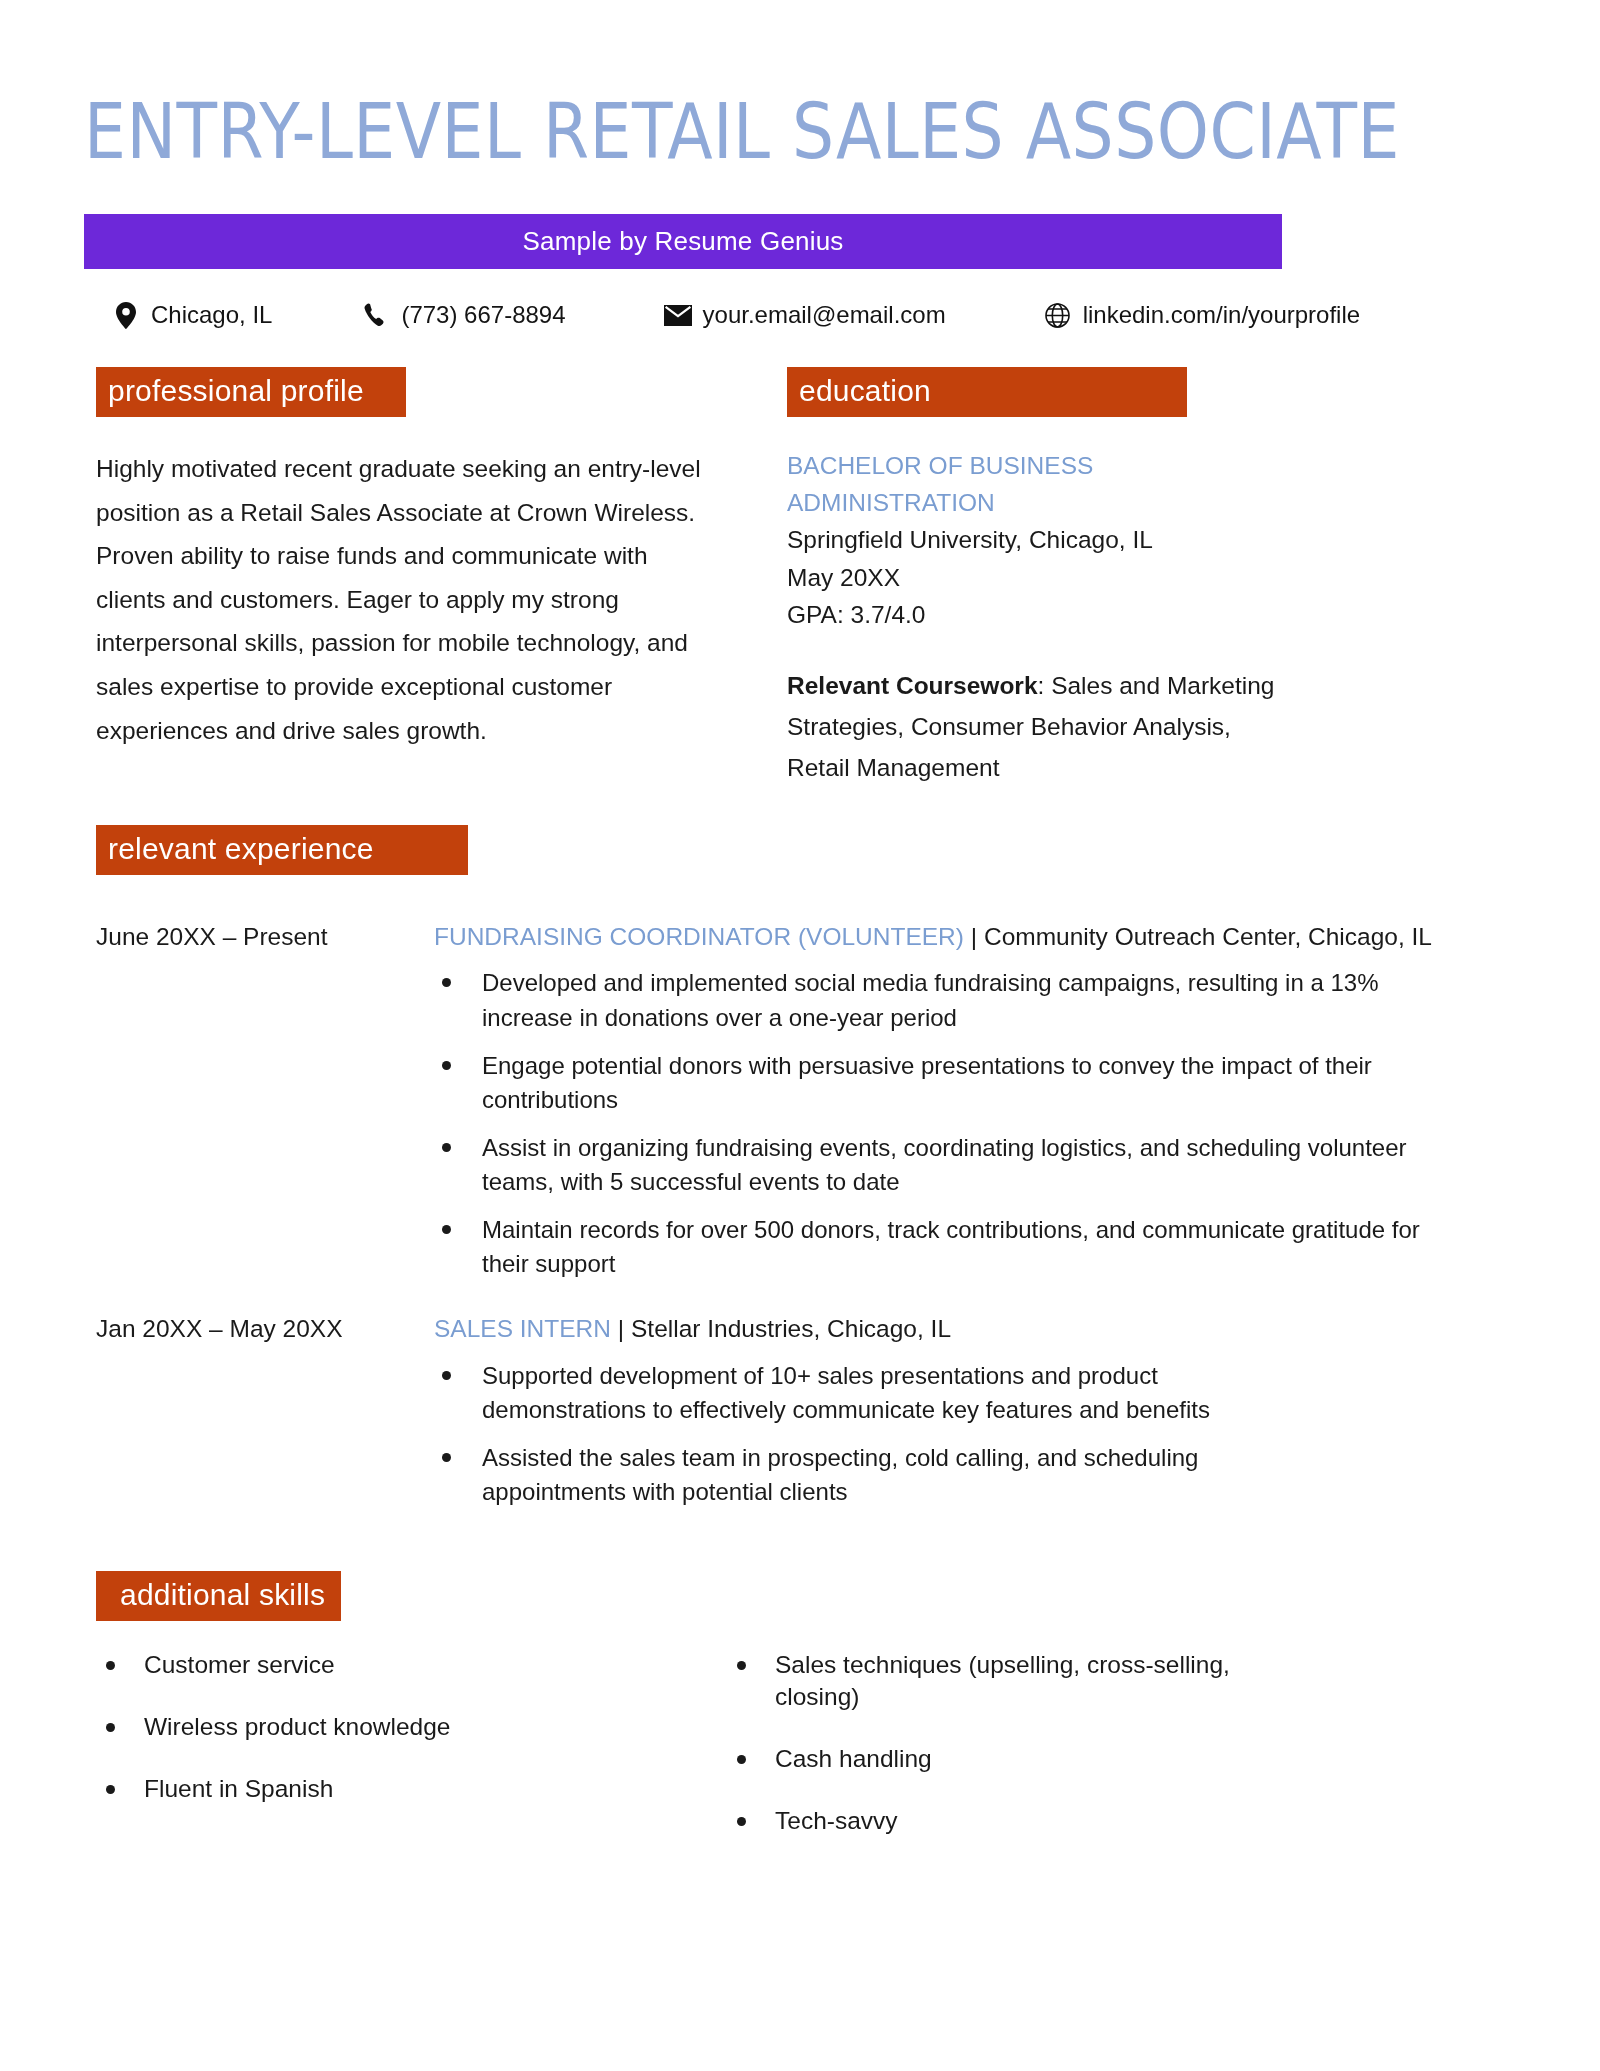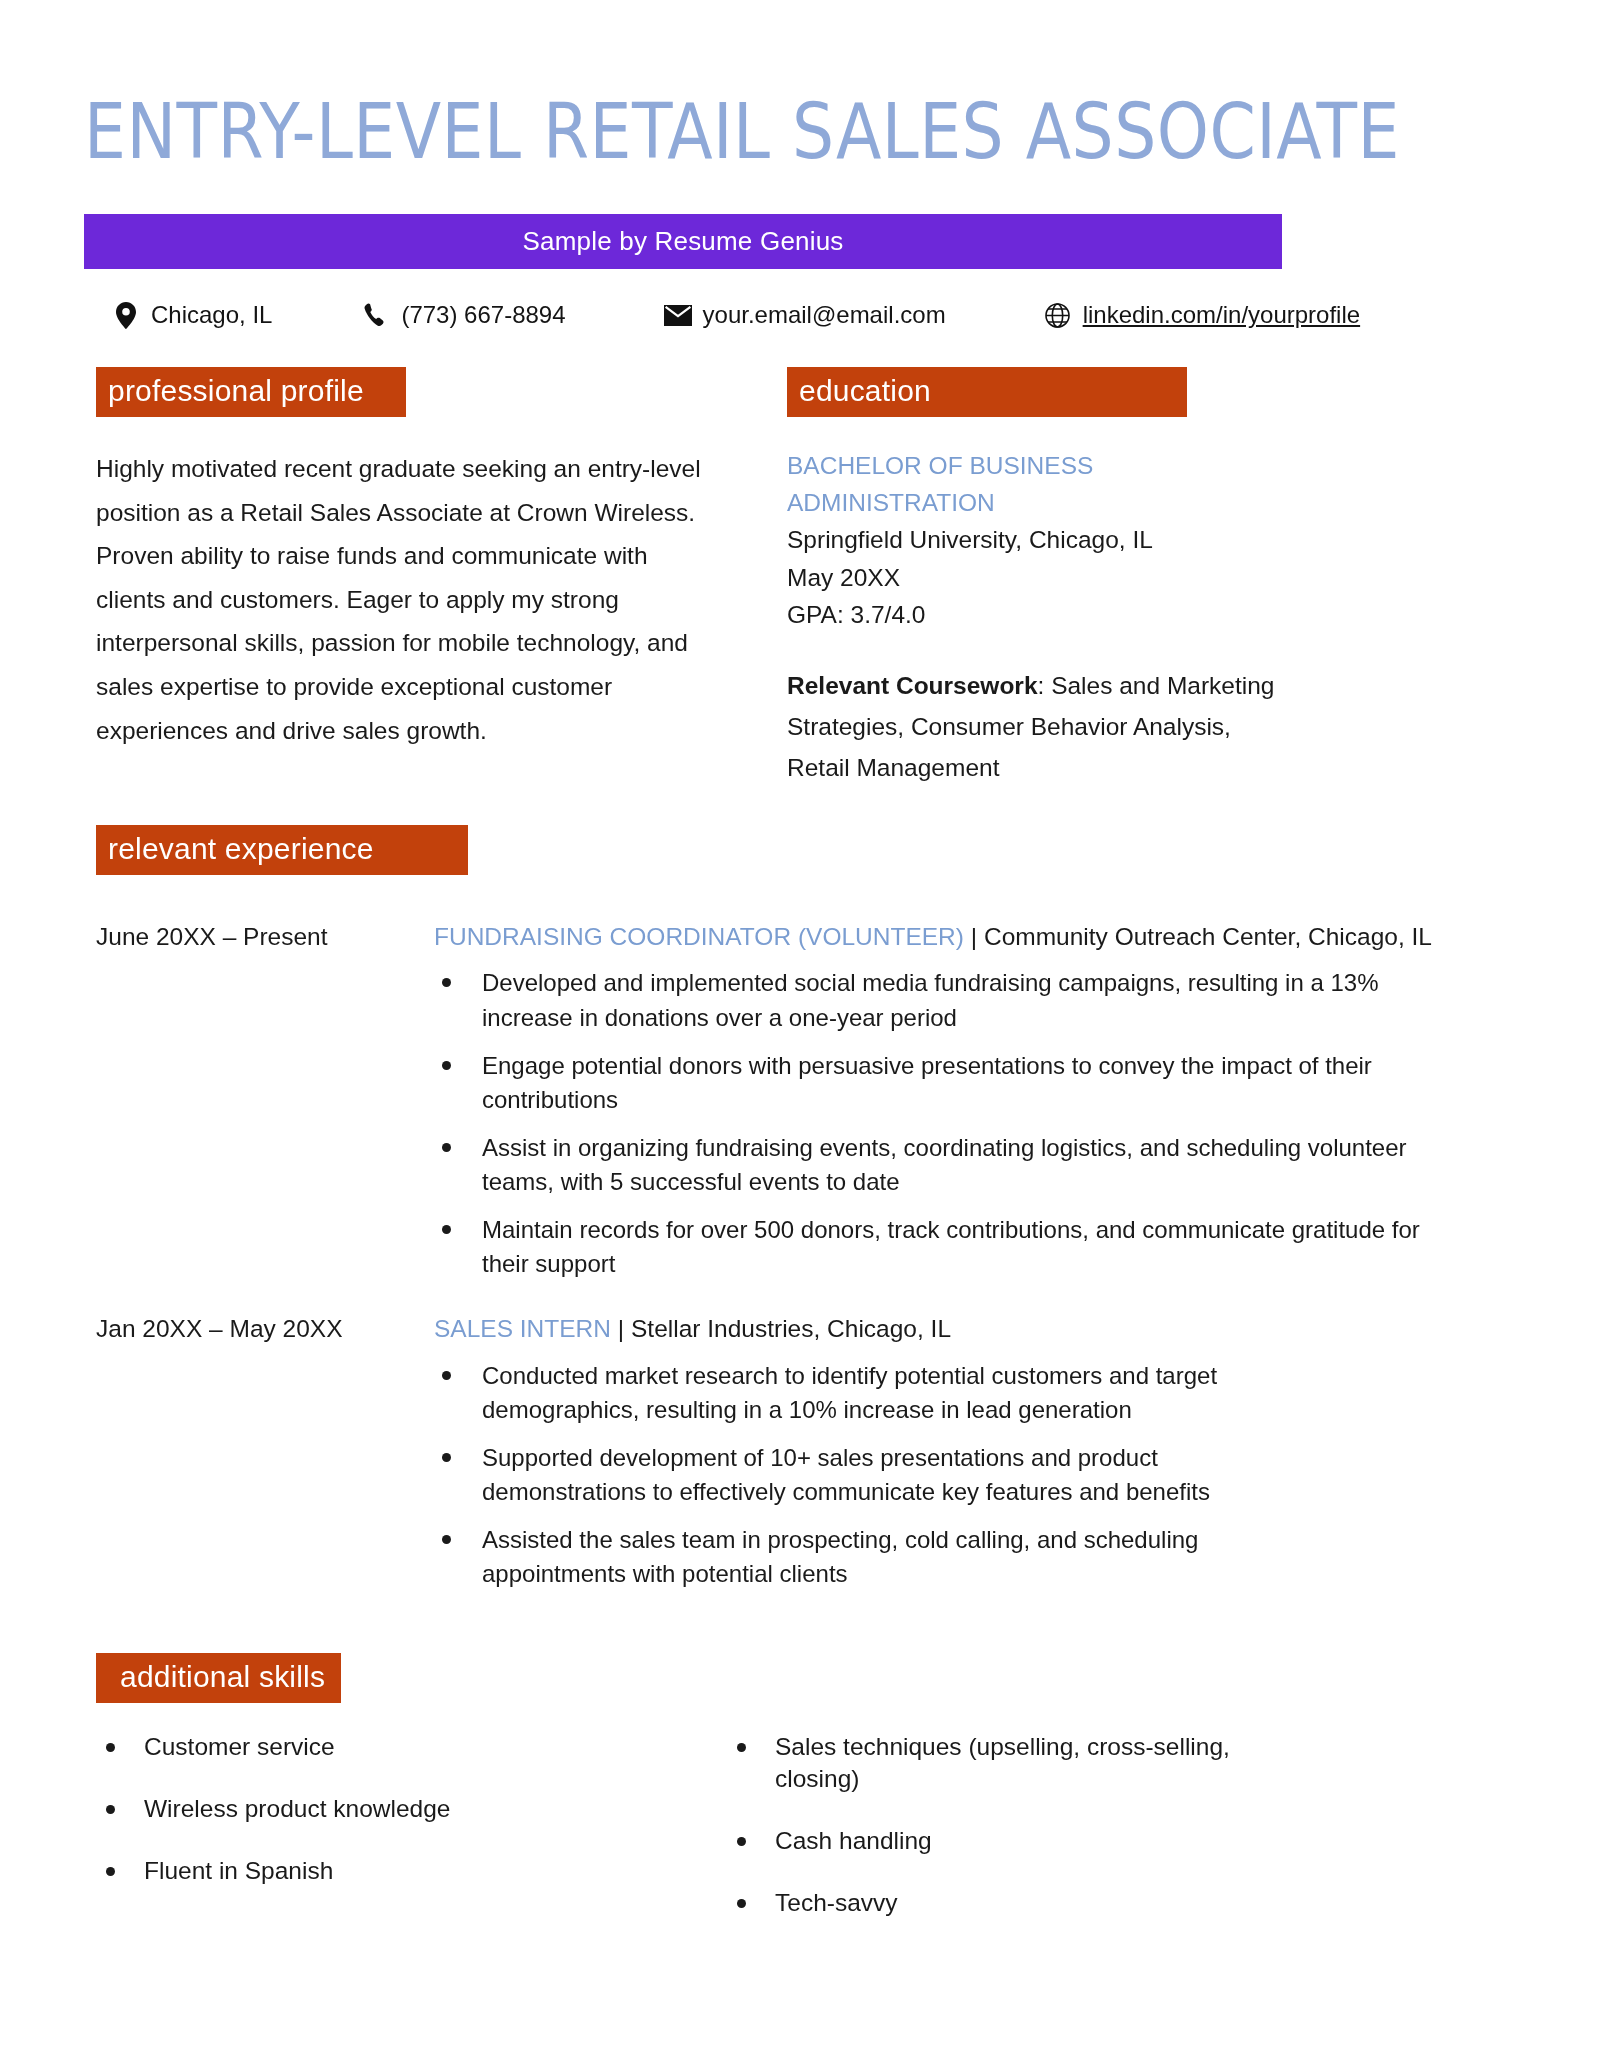--- a/index.html
+++ b/index.html
@@ -60,21 +60,21 @@
     color: #141414;
   }
   .contact-item {
     display: flex;
     align-items: center;
     white-space: nowrap;
   }
   .c1 { margin-left: 16px; }
   .c2 { margin-left: 90px; }
   .c3 { margin-left: 98px; }
-  .c4 { margin-left: 98px; text-decoration: underline; }
+  .c4 { margin-left: 98px; }
 
   .contact-item .ci {
     display: inline-flex;
     align-items: center;
     justify-content: center;
     width: 28px;
     height: 28px;
     margin-right: 11px;
     flex: 0 0 auto;
   }
@@ -306,21 +306,20 @@
       </div>
     </div>
 
     <div class="job job2">
       <div class="job-dates">Jan 20XX – May 20XX</div>
       <div class="job-body">
         <div class="job-title-line">
           <span class="jt">SALES INTERN</span><span class="jsep"> | </span><span class="jco">Stellar Industries, Chicago, IL</span>
         </div>
         <ul class="bullets">
-          <li>Conducted market research to identify potential customers and target demographics, resulting in a 10% increase in lead generation</li>
           <li>Supported development of 10+ sales presentations and product demonstrations to effectively communicate key features and benefits</li>
           <li>Assisted the sales team in prospecting, cold calling, and scheduling appointments with potential clients</li>
         </ul>
       </div>
     </div>
   </div>
 
   <div class="skills-section">
     <div class="sec-head headbar-skills">additional skills</div>
 

